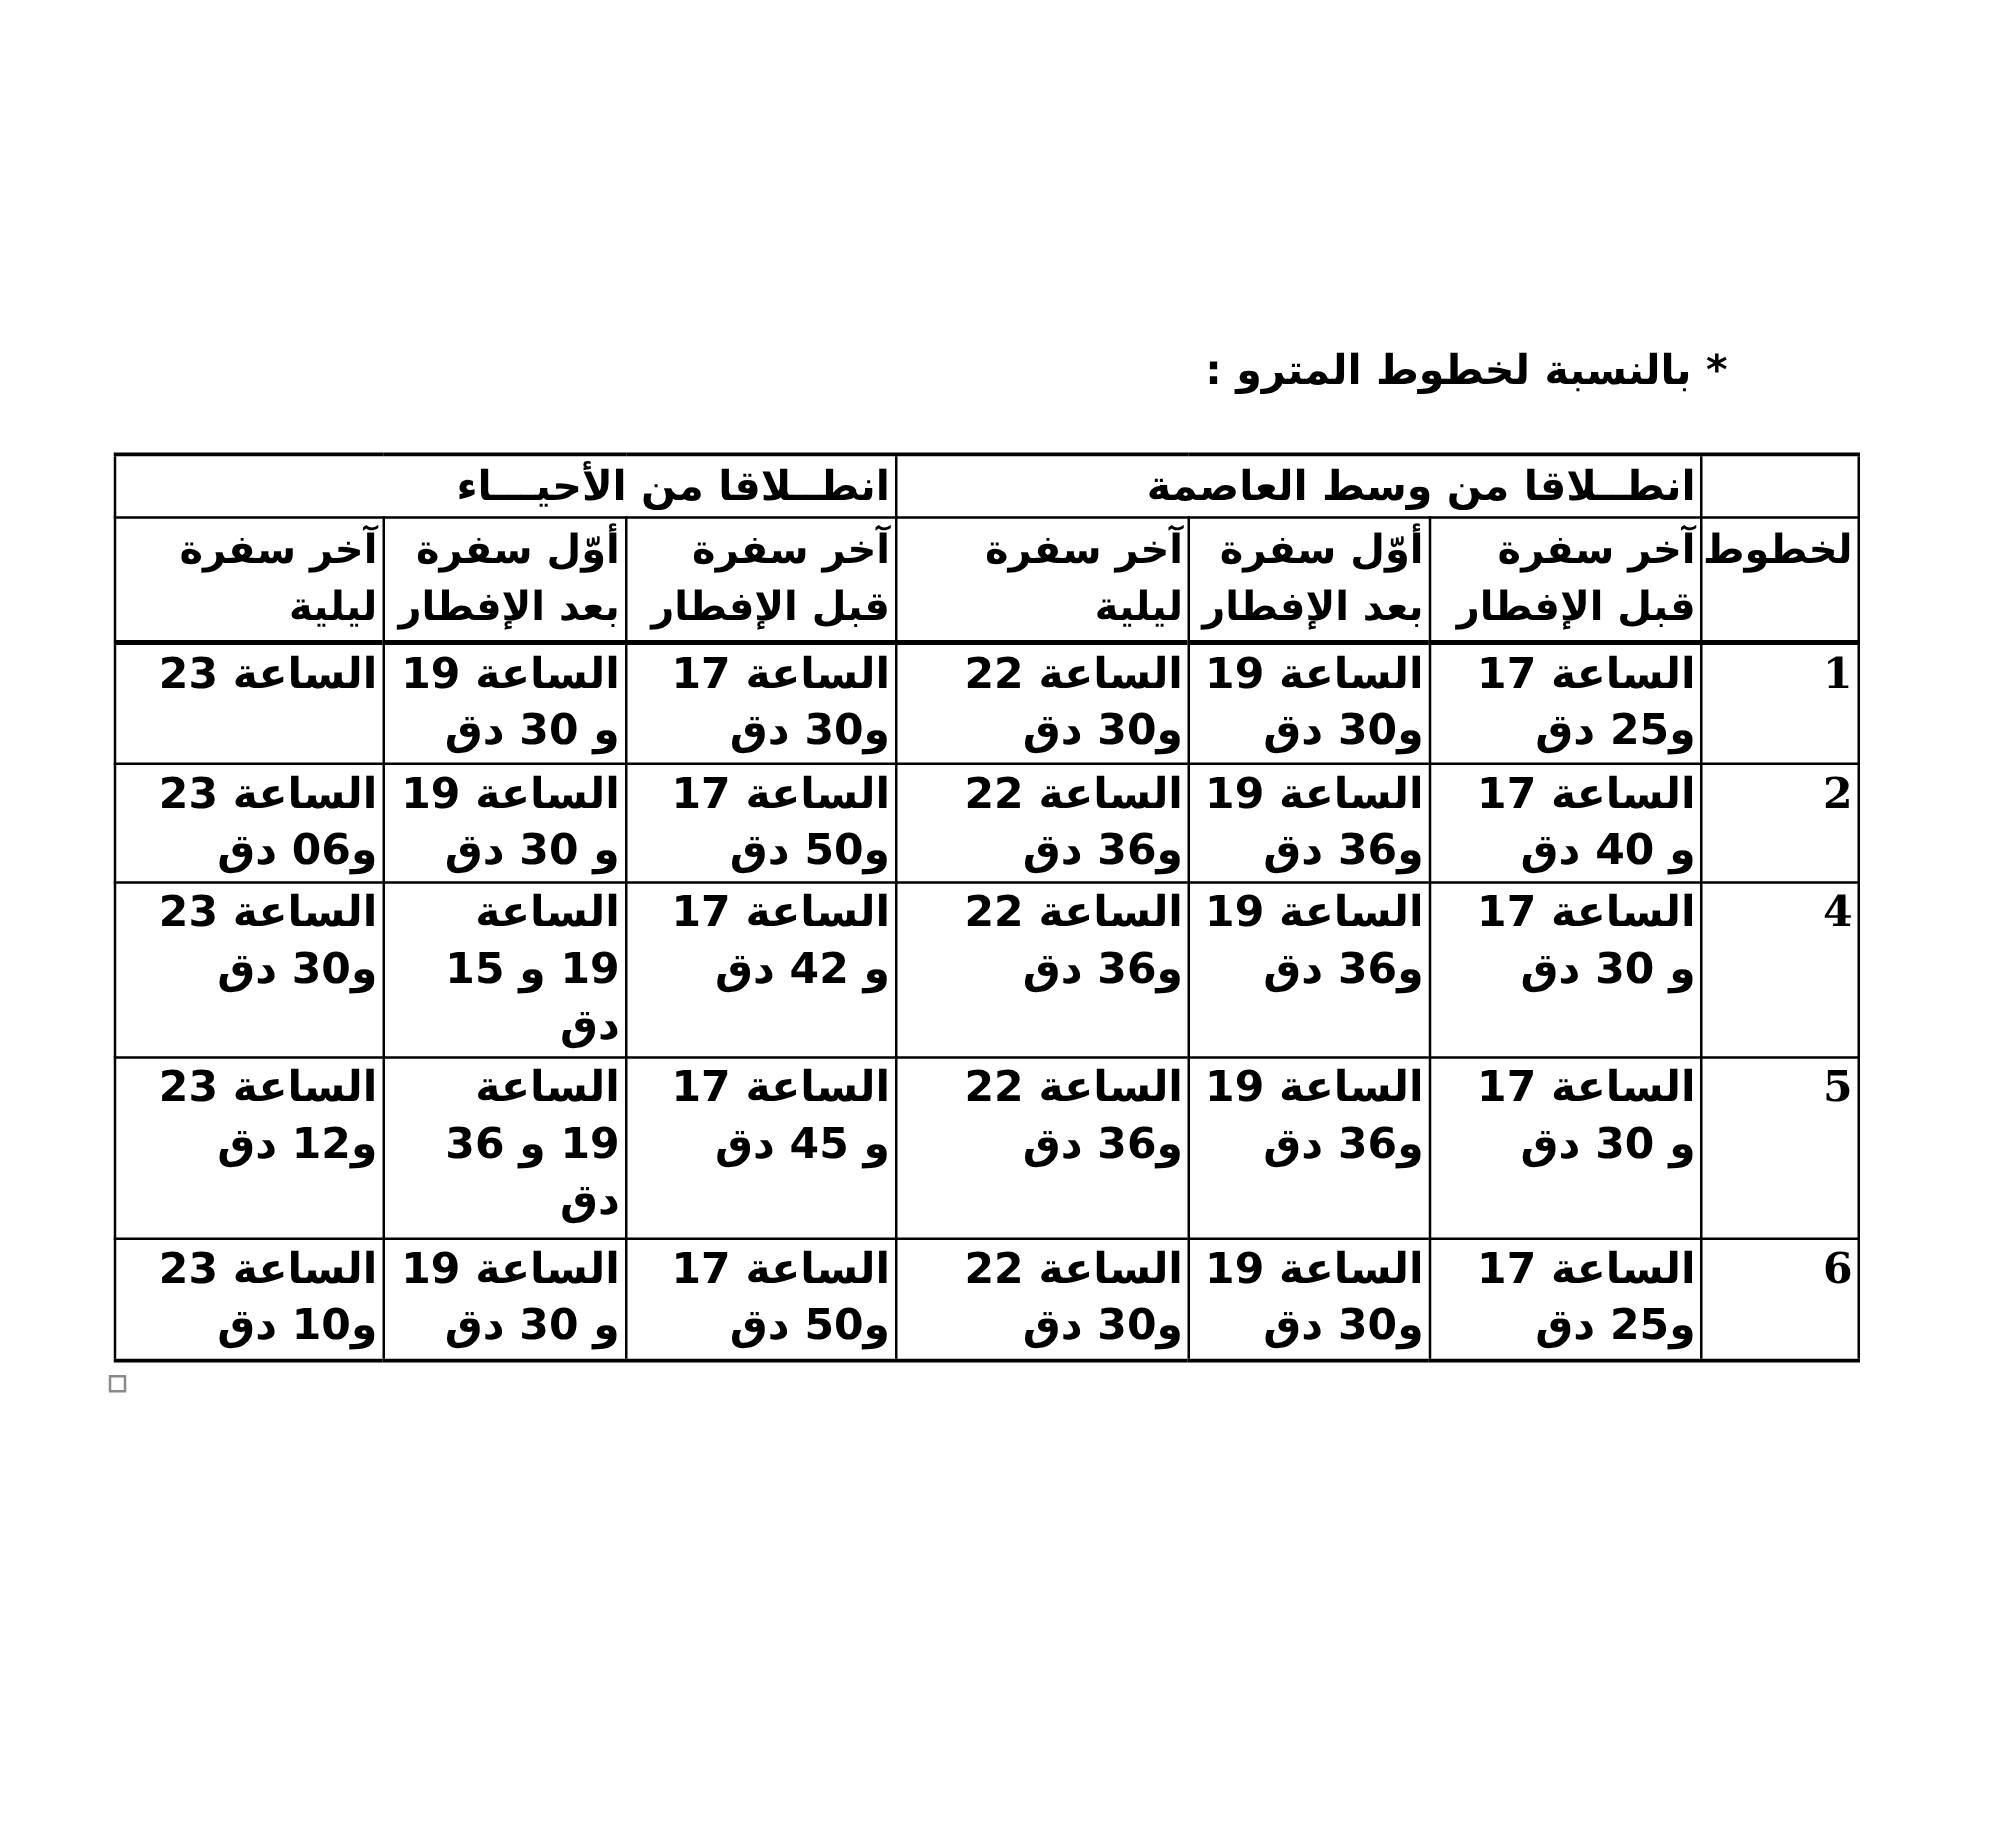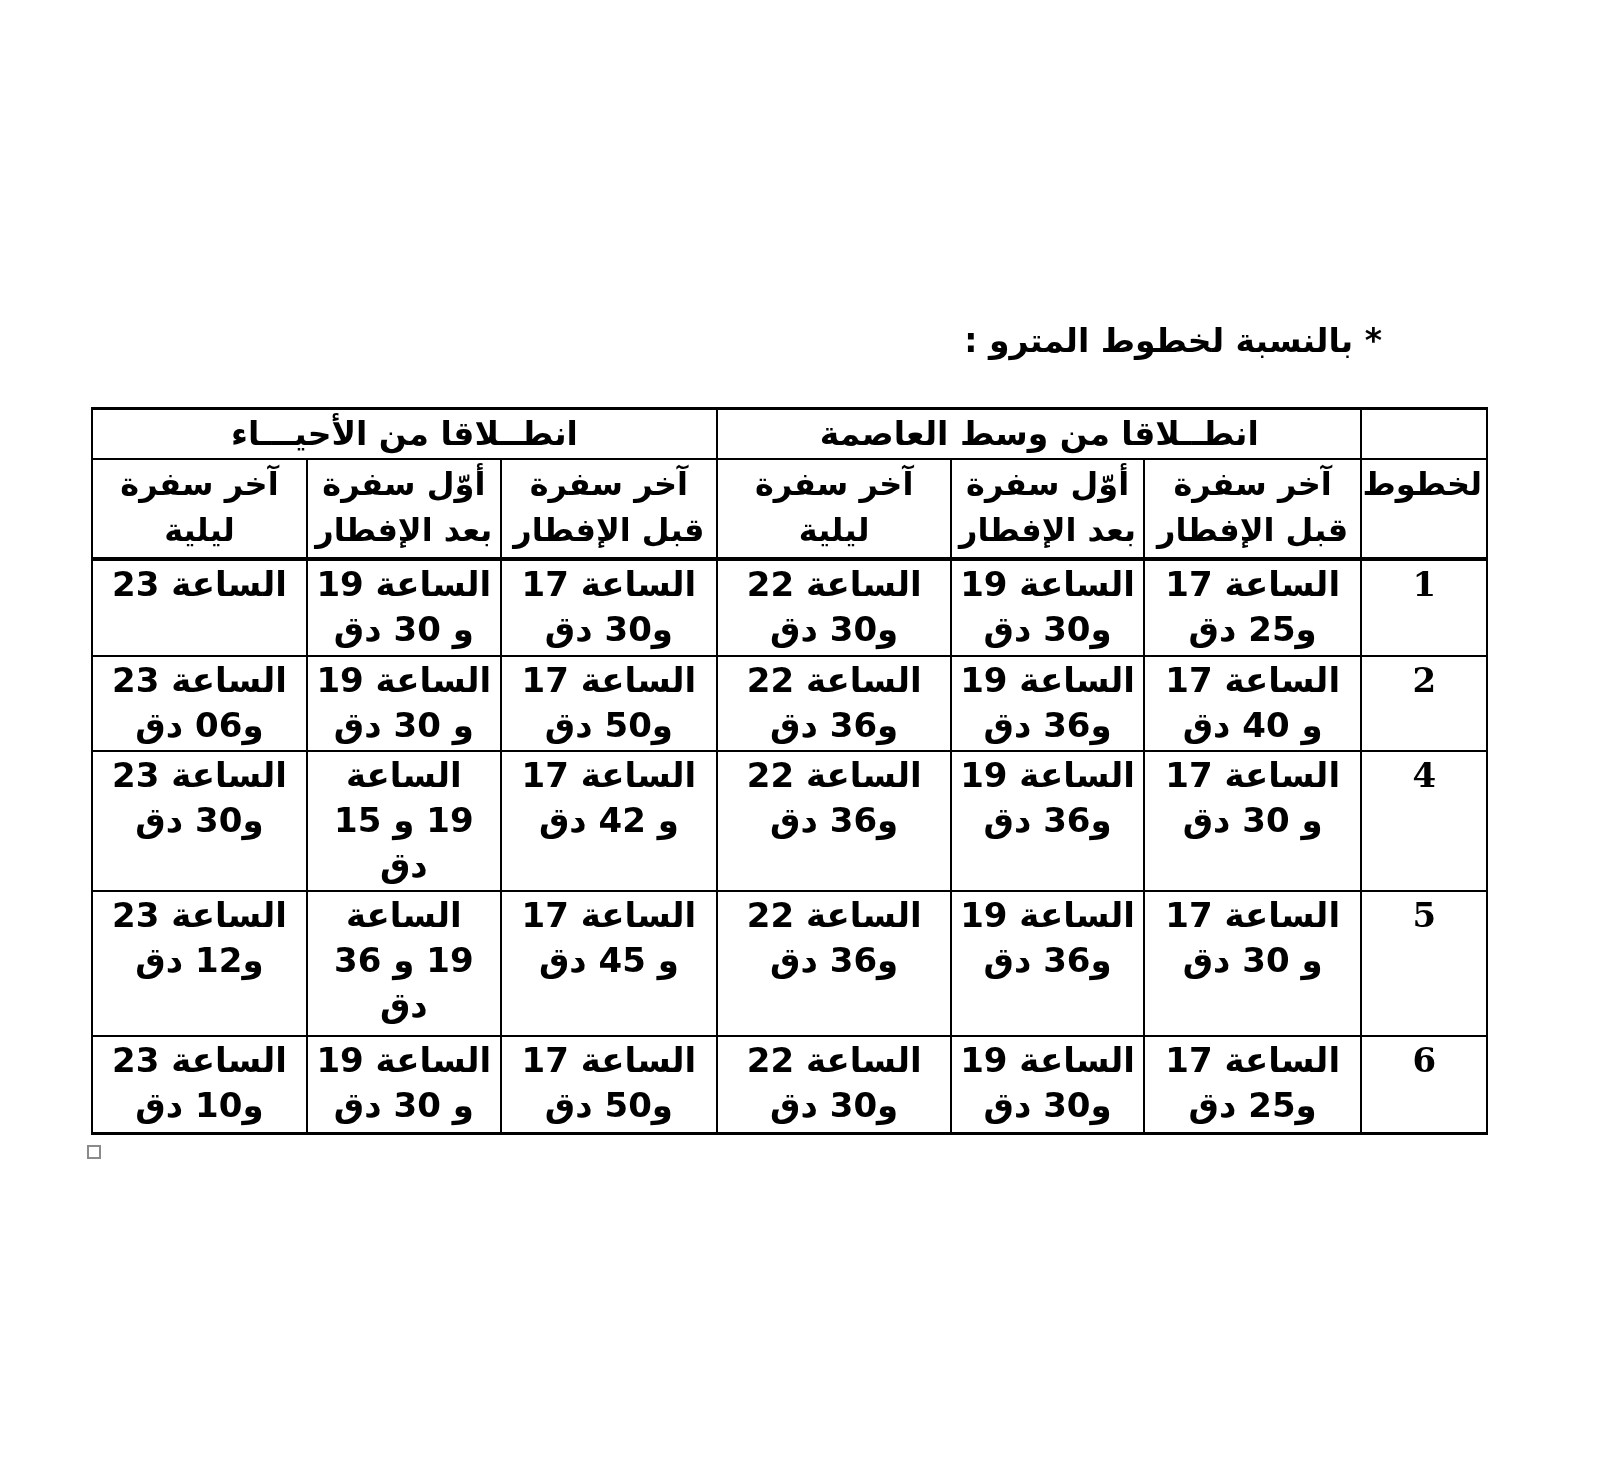--- a/index.html
+++ b/index.html
@@ -3,21 +3,21 @@
 <meta charset="utf-8">
 <style>
   * { margin: 0; padding: 0; box-sizing: border-box; }
   html, body {
     width: 1600px; height: 1477px;
     background: #ffffff;
     overflow: hidden;
     font-family: "DejaVu Sans", sans-serif;
     color: #000;
   }
-  .page { position: relative; width: 1600px; height: 1163px; direction: rtl; margin-top: 45px; }
+  .page { position: relative; width: 1600px; height: 1163px; direction: rtl; }
 
   .doc-title {
     position: absolute;
     top: 276px;
     right: 218px;
     font-size: 33px;
     font-weight: bold;
     direction: rtl;
     white-space: nowrap;
   }
@@ -27,21 +27,21 @@
     top: 362px;
     right: 112px; 
     width: 1397px;
     border-collapse: collapse;
     table-layout: fixed;
     direction: rtl;
   }
   table.metro td {
     border: 2px solid #000;
     font-weight: bold;
-    text-align: center;
+    text-align: right;
     vertical-align: top;
     white-space: pre-line;
     font-size: 34px;
     line-height: 45px;
     padding: 1px 4px 0 4px;
   }
   
   tr.hdr1 td { border-top-width: 3px; font-size: 33px; }
   tr.hdr2 td { border-bottom-width: 4px; font-size: 32px; line-height: 46px; }
   tr.lastrow td { border-bottom-width: 3px; }

